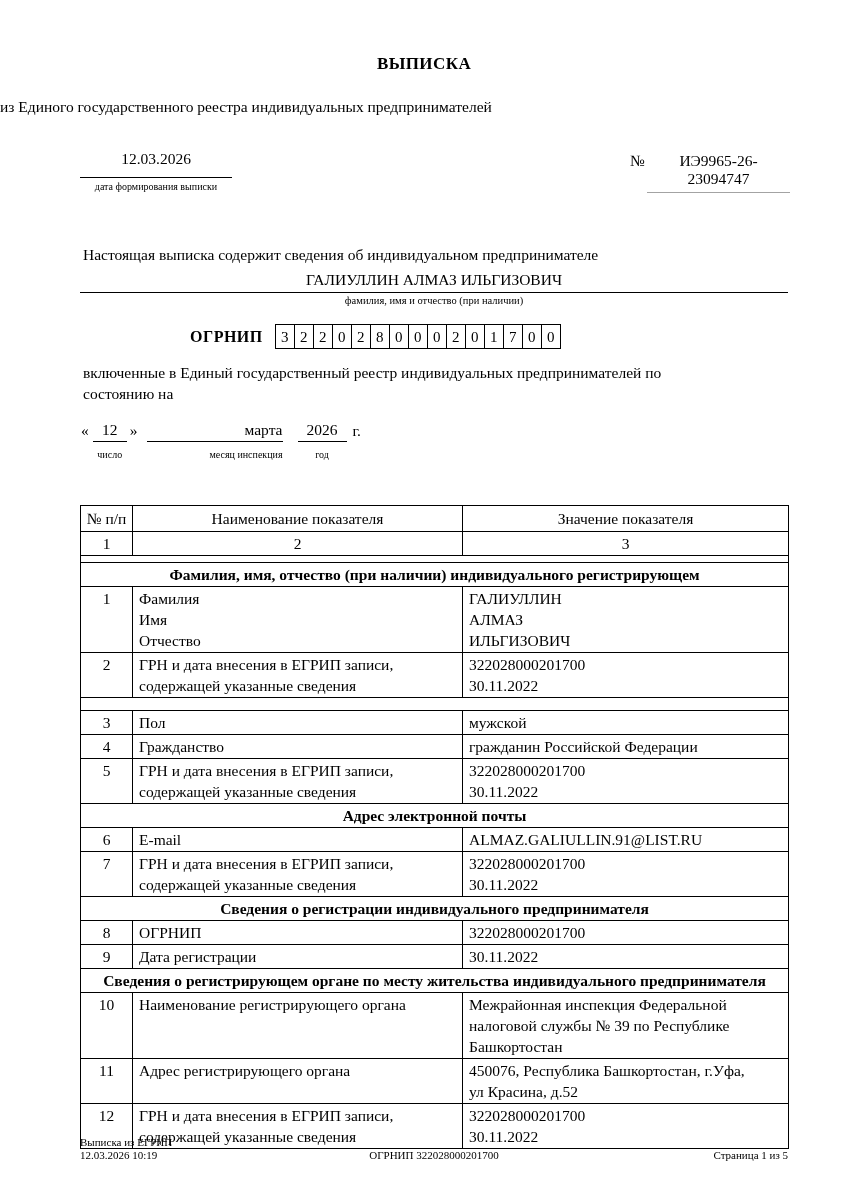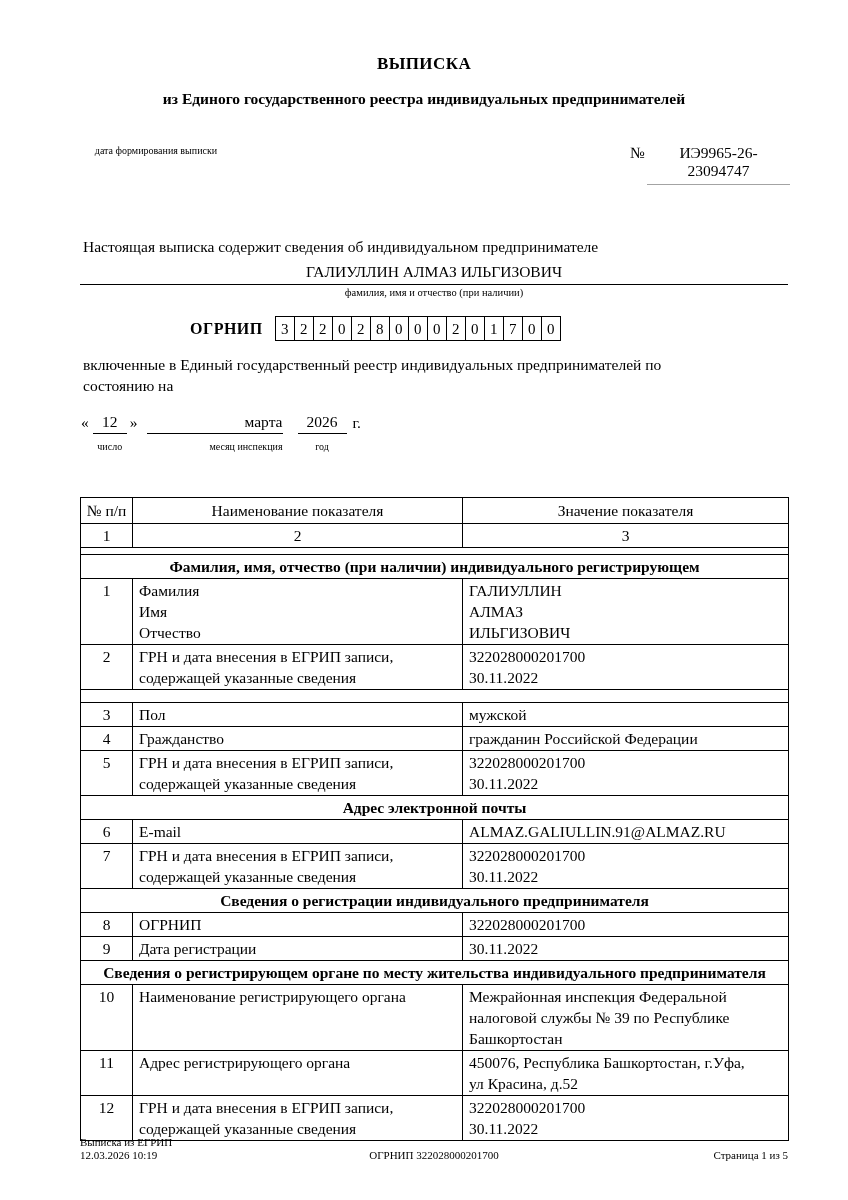--- a/index.html
+++ b/index.html
@@ -6,21 +6,21 @@
   html, body { margin: 0; padding: 0; }
   body {
     width: 848px; height: 1200px;
     background: #ffffff; color: #000000;
     font-family: "Liberation Serif", "DejaVu Serif", serif;
     font-size: 15.5px;
   }
   .page { position: relative; width: 848px; height: 1200px; overflow: hidden; background:#fff; }
 
   .doc-title { text-align: center; font-weight: bold; font-size: 17px; padding-top: 54px; letter-spacing: .4px; }
-  .doc-subtitle { text-align: center; font-weight: bold; font-size: 15.5px; margin-top: 16px; }
+  .doc-subtitle { text-align: left; font-weight: normal; font-size: 15.5px; margin-top: 24px; }
 
   .meta-row { position: relative; height: 60px; margin-top: 34px; }
   .date-block { position: absolute; left: 80px; top: 0; width: 152px; text-align: center; }
   .date-value { padding-bottom: 9px; border-bottom: 1px solid #000; }
   .date-caption { font-size: 10px; margin-top: 3px; }
   .num-sign { position: absolute; left: 630px; top: 2px; }
   .num-block { position: absolute; left: 647px; top: 2px; width: 143px; text-align: center;
                line-height: 18px; padding-bottom: 4px; border-bottom: 1px solid #a3a3a3; }
 
   .intro-statement { margin: 36px 0 0 83px; font-family: Liberation Serif, serif; }
@@ -68,20 +68,21 @@
 </head>
 <body>
 
 <div class="page">
 
   <div class="doc-title">ВЫПИСКА</div>
   <div class="doc-subtitle">из Единого государственного реестра индивидуальных предпринимателей</div>
 
   <div class="meta-row">
     <div class="date-block">
+      <div class="date-value">12.03.2026</div>
       <div class="date-caption">дата формирования выписки</div>
     </div>
     <div class="num-sign">№</div>
     <div class="num-block">
       <div>ИЭ9965-26-</div>
       <div>23094747</div>
     </div>
   </div>
 
   <div class="intro-statement">Настоящая выписка содержит сведения об индивидуальном предпринимателе</div>
@@ -189,21 +190,21 @@
 содержащей указанные сведения</td>
           <td class="value-cell">322028000201700
 30.11.2022</td>
         </tr>
         <tr>
           <td class="section-cell" colspan="3">Адрес электронной почты</td>
         </tr>
         <tr>
           <td class="rownum-cell">6</td>
           <td class="name-cell">E-mail</td>
-          <td class="value-cell">ALMAZ.GALIULLIN.91@ALMAZ.RU</td>
+          <td class="value-cell">ALMAZ.GALIULLIN.91@LIST.RU</td>
         </tr>
         <tr>
           <td class="rownum-cell">7</td>
           <td class="name-cell">ГРН и дата внесения в ЕГРИП записи,
 содержащей указанные сведения</td>
           <td class="value-cell">322028000201700
 30.11.2022</td>
         </tr>
         <tr>
           <td class="section-cell" colspan="3">Сведения о регистрации индивидуального предпринимателя</td>

